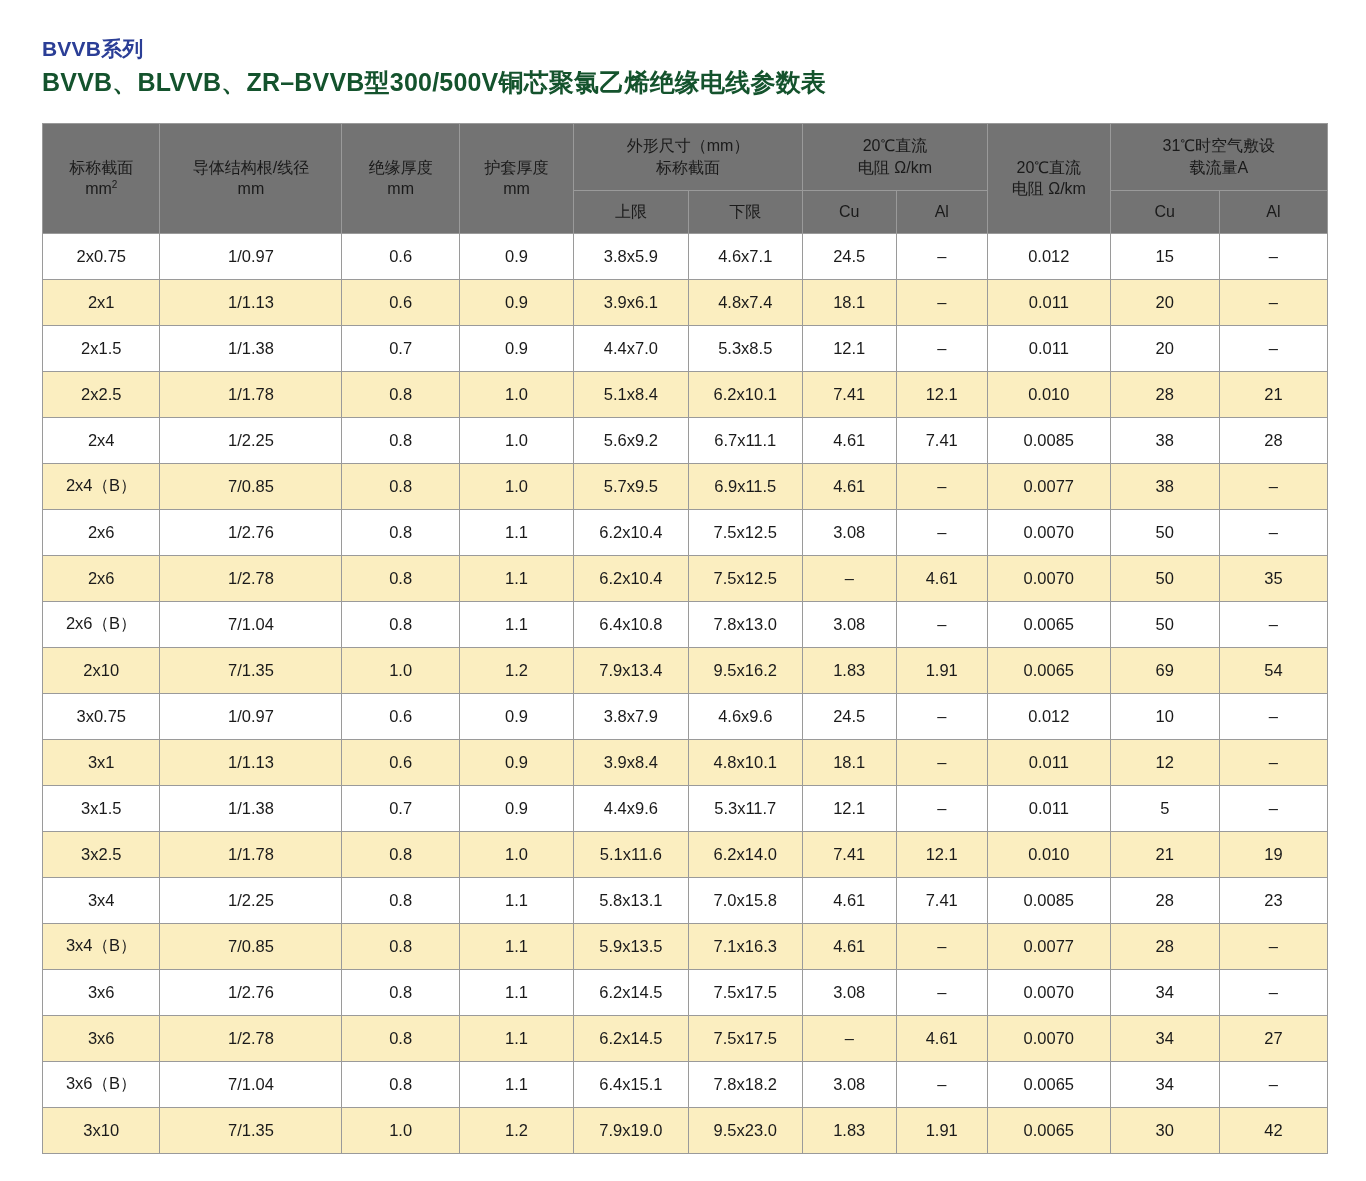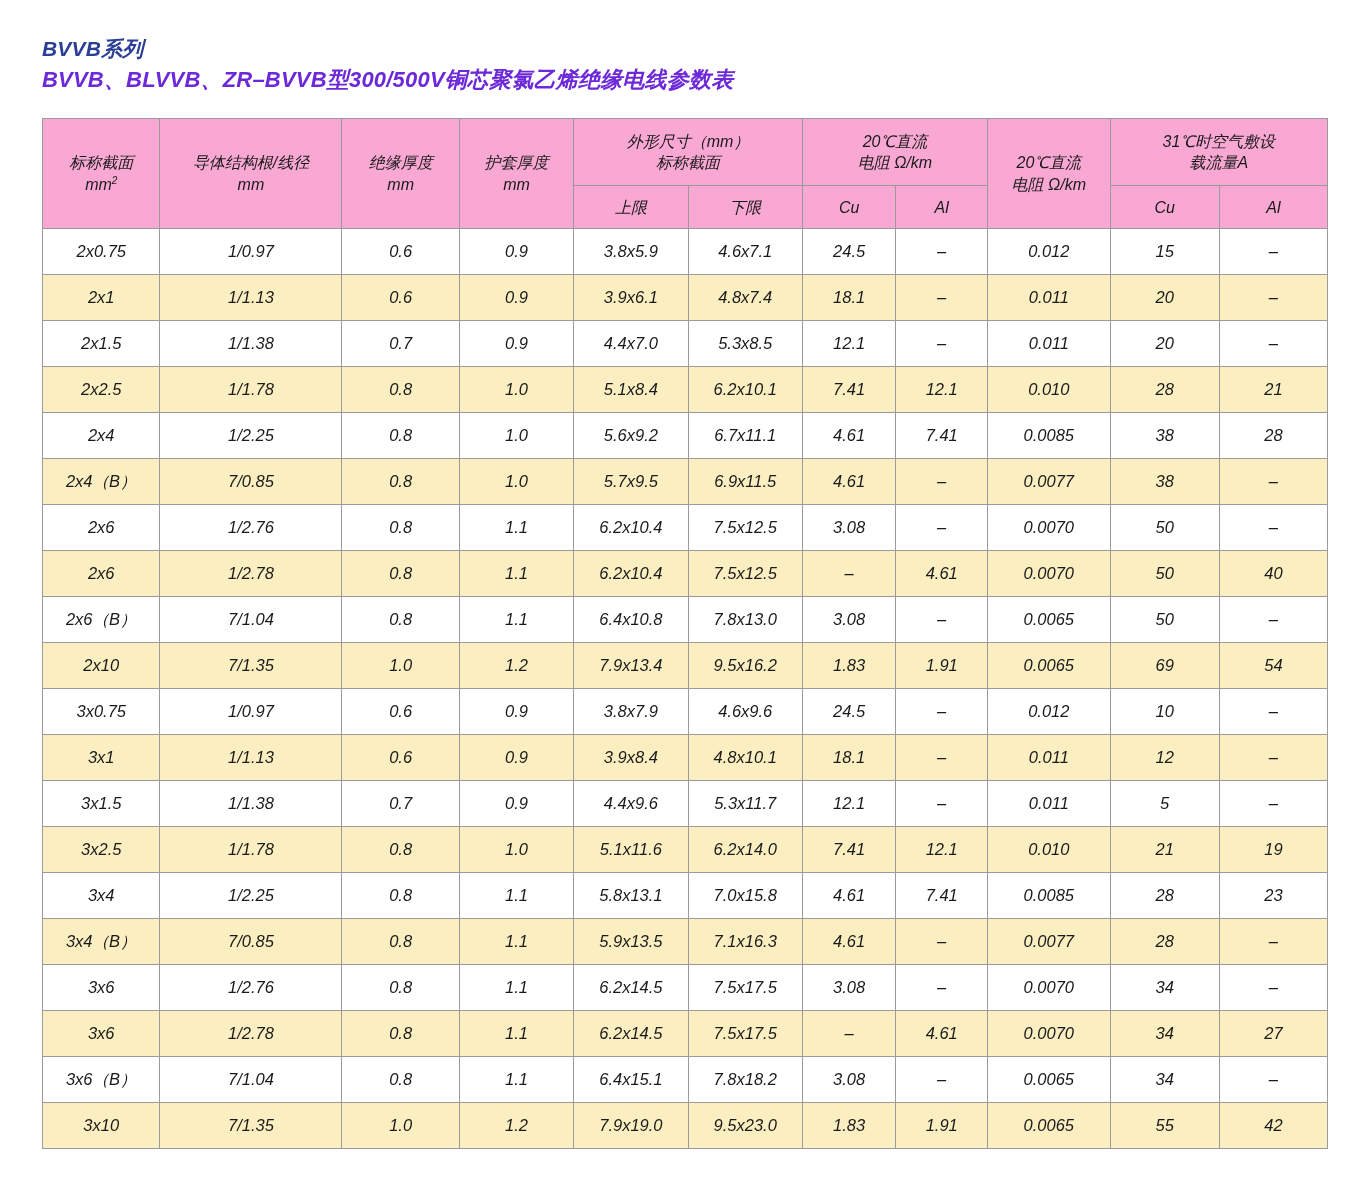--- a/index.html
+++ b/index.html
@@ -13,36 +13,35 @@
     font-family: "Liberation Sans", sans-serif;
     color: #1a1a1a;
     -webkit-font-smoothing: antialiased;
   }
   .page {
     position: relative;
     width: 1366px;
     height: 1181px;
     box-sizing: border-box;
     padding: 34px 40px 0 40px;
-    font-style: italic;
   }
   .title-block {
     margin-left: 2px;
     margin-bottom: 22px;
   }
   .title-main {
     color: #2b3e96;
     font-size: 21px;
     font-weight: bold;
     line-height: 1.45;
     letter-spacing: 0.2px;
   }
   .title-sub {
-    color: #6d28d9;
-    font-size: 22px;
+    color: #14532d;
+    font-size: 25px;
     font-weight: bold;
     line-height: 1.45;
     letter-spacing: 0.2px;
   }
   table.param-table {
     border-collapse: collapse;
     table-layout: fixed;
     width: 1286px;
     margin-left: 2px;
     border: 1px solid #9a9a9a;
@@ -51,21 +50,21 @@
   table.param-table td {
     border: 1px solid #9a9a9a;
     text-align: center;
     vertical-align: middle;
     font-size: 16.5px;
     color: #1a1a1a;
     font-weight: normal;
     padding: 0 2px;
   }
   table.param-table thead th {
-    background: #f9a8d4;
+    background: #737373;
     line-height: 1.35;
     font-size: 16px;
   }
   .hdr-tall { height: 108px; }
   .hdr-top { height: 66px; }
   .hdr-bot { height: 42px; }
   table.param-table tbody td {
     height: 45px;
     background: #ffffff;
   }
@@ -253,21 +252,21 @@
           <td>2x6</td>
           <td>1/2.78</td>
           <td>0.8</td>
           <td>1.1</td>
           <td>6.2x10.4</td>
           <td>7.5x12.5</td>
           <td>–</td>
           <td>4.61</td>
           <td>0.0070</td>
           <td>50</td>
-          <td>40</td>
+          <td>35</td>
         </tr>
         <tr>
           <td>2x6（B）</td>
           <td>7/1.04</td>
           <td>0.8</td>
           <td>1.1</td>
           <td>6.4x10.8</td>
           <td>7.8x13.0</td>
           <td>3.08</td>
           <td>–</td>
@@ -408,19 +407,19 @@
         <tr class="alt">
           <td>3x10</td>
           <td>7/1.35</td>
           <td>1.0</td>
           <td>1.2</td>
           <td>7.9x19.0</td>
           <td>9.5x23.0</td>
           <td>1.83</td>
           <td>1.91</td>
           <td>0.0065</td>
-          <td>55</td>
+          <td>30</td>
           <td>42</td>
         </tr>
       </tbody>
   </table>
 
 </div>
 
 </body></html>

